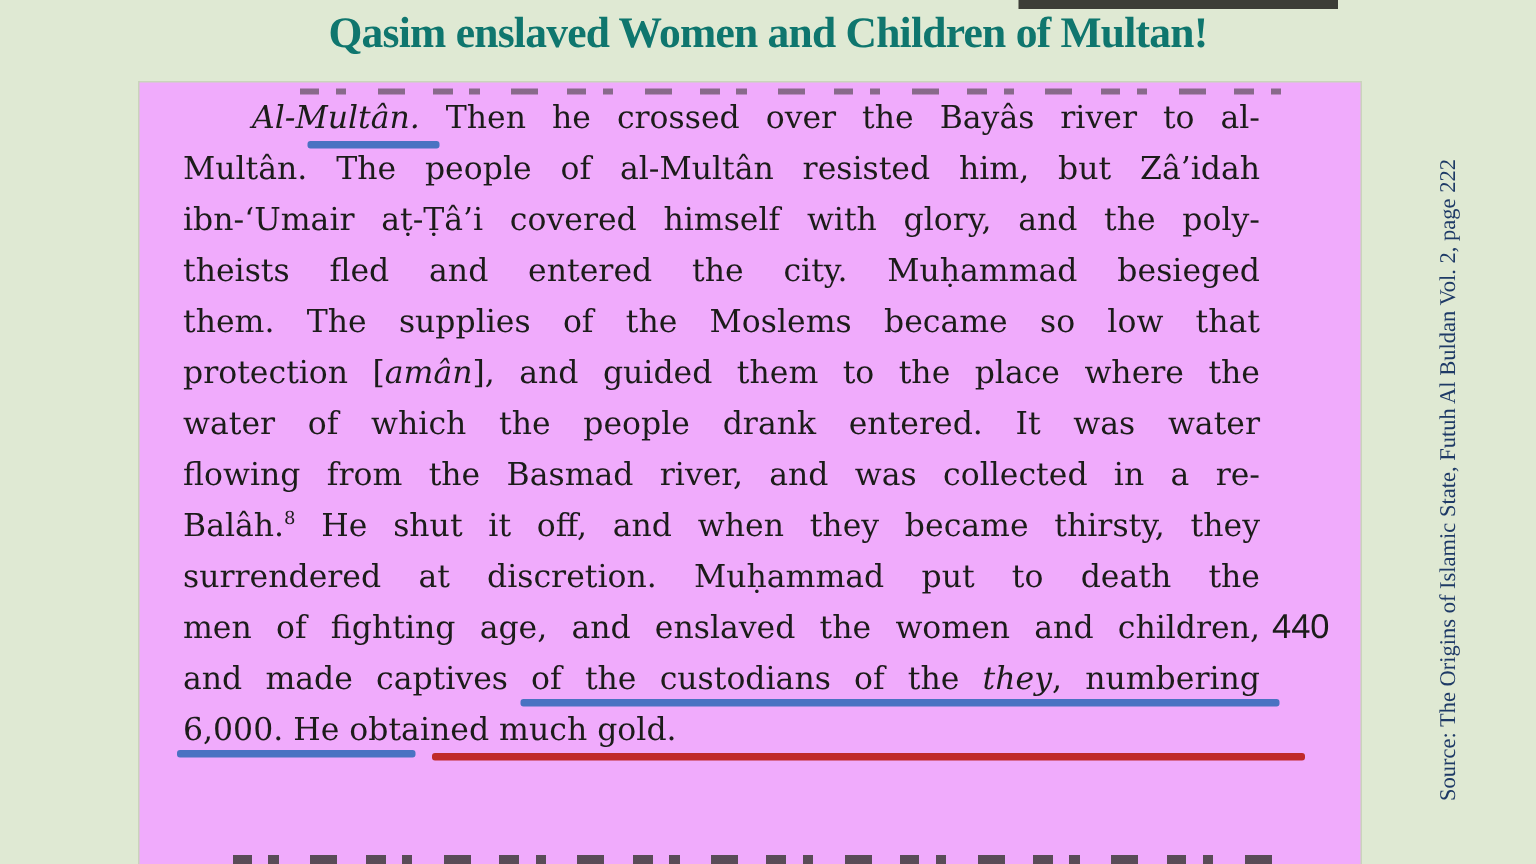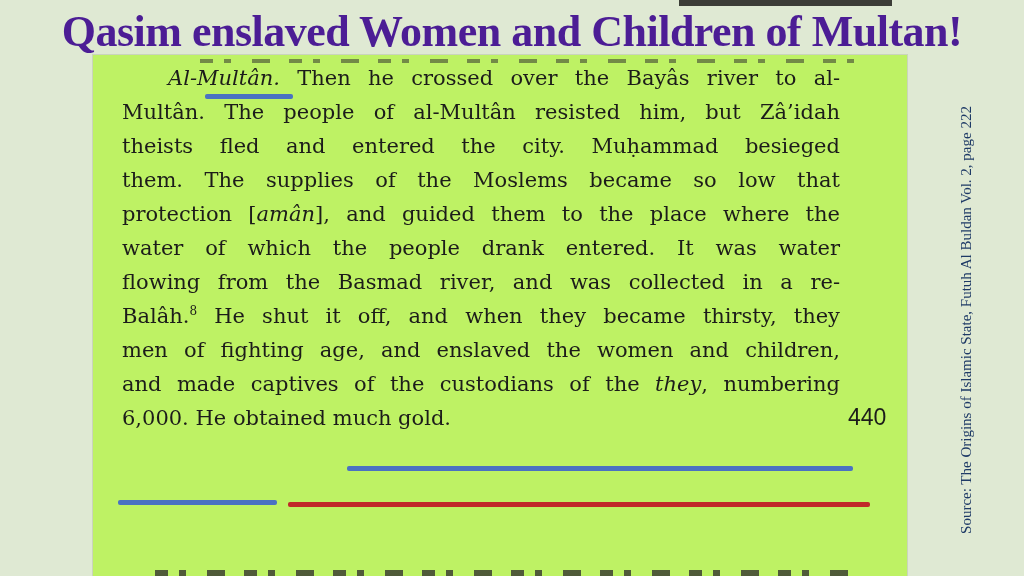--- a/index.html
+++ b/index.html
@@ -18,30 +18,30 @@
     left: 679px; top: 0; width: 213px; height: 6px;
     background: #3c3d37;
   }
 
   .slide-title {
     position: absolute;
     left: 0; top: 6px; width: 1024px;
     text-align: center;
     font-family: "Liberation Serif", serif;
     font-weight: 700;
-    font-size: 44px;
+    font-size: 29px;
     letter-spacing: -0.5px;
-    color: #4c1d95;
+    color: #0f766e;
   }
 
   .scan-page {
     position: absolute;
     left: 93px; top: 55px;
     width: 814px; height: 521px;
-    background: #bef264;
+    background: #f0abfc;
     box-shadow: 0 0 0 1px rgba(140,150,120,0.25);
     overflow: hidden;
   }
 
   
   .frag {
     position: absolute;
     background: repeating-linear-gradient(90deg,
       #34342e 0 13px, transparent 13px 24px,
       #34342e 24px 31px, transparent 31px 52px,
@@ -104,26 +104,28 @@
 
   <div class="slide-title">Qasim enslaved Women and Children of Multan!</div>
 
   <div class="scan-page">
 
     <div class="frag frag-top"></div>
 
     <div class="text-block">
         <div class="scan-line indent"><span class="seg-italic">Al-Multân.</span><span class="seg-normal">  Then he crossed over the Bayâs river to al-</span></div>
         <div class="scan-line"><span class="seg-normal">Multân.  The people of al-Multân resisted him, but Zâ’idah</span></div>
+        <div class="scan-line"><span class="seg-normal">ibn-‘Umair aṭ-Ṭâ’i covered himself with glory, and the poly-</span></div>
         <div class="scan-line"><span class="seg-normal">theists fled and entered the city.  Muḥammad besieged</span></div>
         <div class="scan-line"><span class="seg-normal">them.  The supplies of the Moslems became so low that</span></div>
         <div class="scan-line"><span class="seg-normal">protection [</span><span class="seg-italic">amân</span><span class="seg-normal">], and guided them to the place where the</span></div>
         <div class="scan-line"><span class="seg-normal">water of which the people drank entered.  It was water</span></div>
         <div class="scan-line"><span class="seg-normal">flowing from the Basmad river, and was collected in a re-</span></div>
         <div class="scan-line"><span class="seg-normal">Balâh.</span><span class="seg-sup">8</span><span class="seg-normal">  He shut it off, and when they became thirsty, they</span></div>
+        <div class="scan-line"><span class="seg-normal">surrendered at discretion.  Muḥammad put to death the</span></div>
         <div class="scan-line"><span class="seg-normal">men of fighting age, and enslaved the women and children,</span></div>
         <div class="scan-line"><span class="seg-normal">and made captives of the custodians of the </span><span class="seg-italic">they</span><span class="seg-normal">, numbering</span></div>
         <div class="scan-line nojust"><span class="seg-normal">6,000.  He obtained much gold.</span></div>
       </div>
 
     <div class="page-number">440</div>
 
     <div class="annotation-line ul-multan" style="background-color: rgb(74, 114, 194);"></div>
     <div class="annotation-line ul-blue-line12" style="background-color: rgb(74, 114, 194);"></div>
     <div class="annotation-line ul-blue-line13" style="background-color: rgb(74, 114, 194);"></div>

